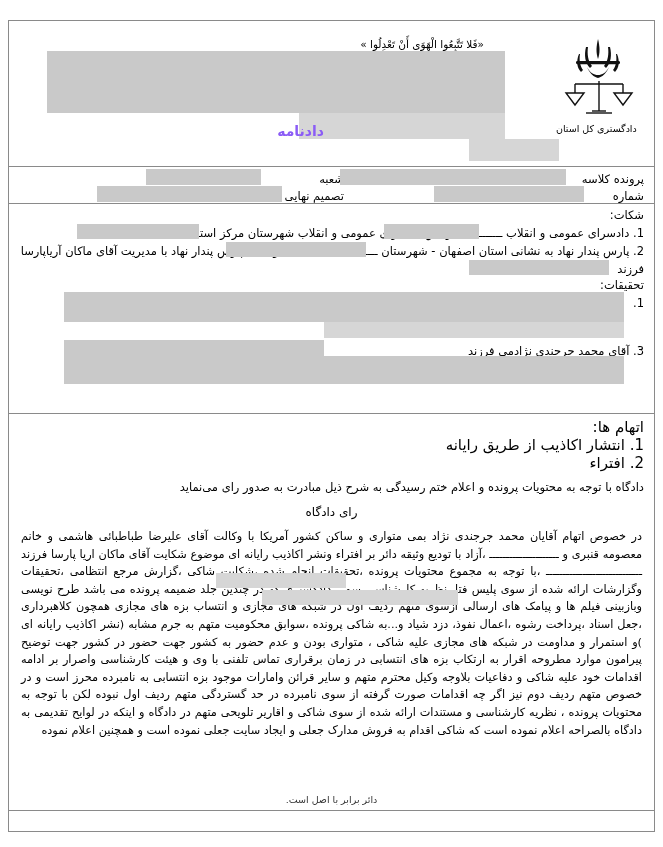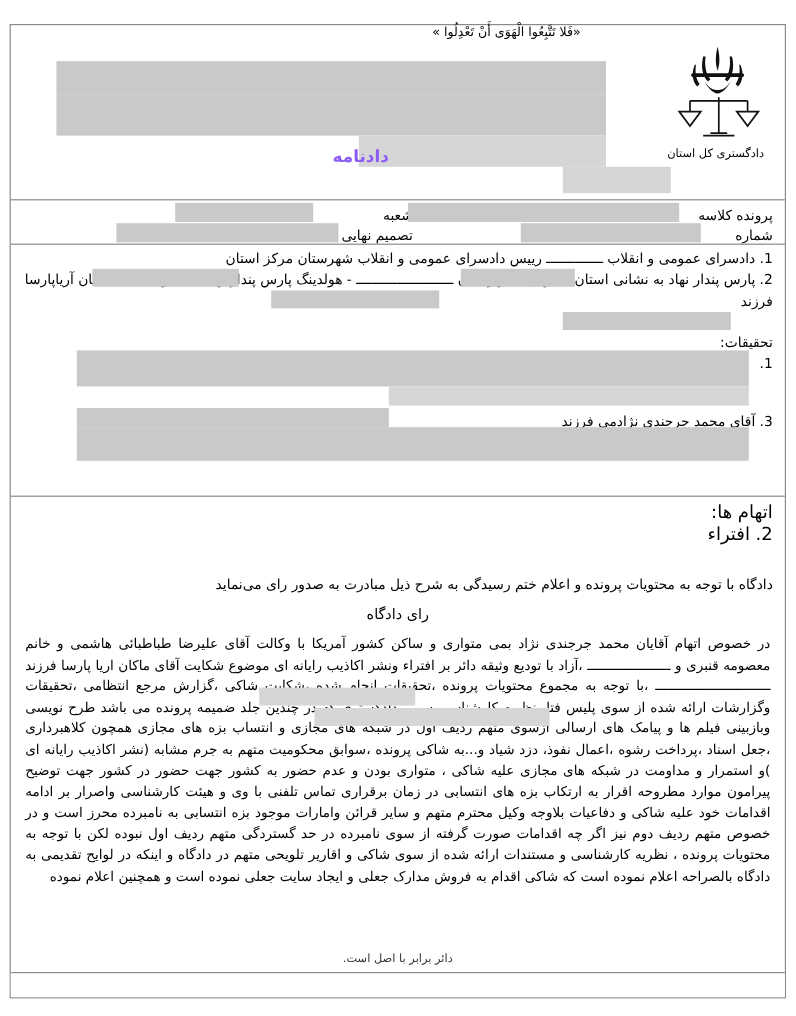--- a/index.html
+++ b/index.html
@@ -48,21 +48,21 @@
   .emblem svg { display: block; margin: 0 auto; }
   .emblem-caption {
     font-size: 9.5px;
     margin-top: 2px;
     white-space: nowrap;
     color: #000;
   }
   .bism {
     position: absolute;
     right: 170px;
-    top: 0;
+    top: 17px;
     font-size: 10.5px;
     letter-spacing: 0.2px;
     text-align: right;
   }
   .doc-title {
     position: absolute;
     right: 330px;
     top: 102px;
     font-size: 14px;
     font-weight: bold;
@@ -196,20 +196,21 @@
 
       <div class="redact" style="position:absolute; right:88px; top:2px; width:226px; height:16px;"></div>
       <div class="redact" style="position:absolute; right:393px; top:2px; width:115px; height:16px;"></div>
       <div class="redact" style="position:absolute; right:70px; top:19px; width:150px; height:16px;"></div>
       <div class="redact" style="position:absolute; right:372px; top:19px; width:185px; height:16px;"></div>
     </div>
 
     <div class="hline" style="top:182px;"></div>
 
     <div class="section" style="position:absolute; top:183px; right:0; left:0;">
+      <div class="line">شکات:</div>
       <div class="line">1. دادسرای عمومی و انقلاب ــــــــــــــ رییس دادسرای عمومی و انقلاب شهرستان مرکز استان</div>
       <div class="line">2. پارس پندار نهاد به نشانی استان اصفهان - شهرستان ــــــــــــــــــــــــ - هولدینگ پارس پندار نهاد با مدیریت آقای ماکان آریاپارسا فرزند</div>
 
       <div class="redact" style="position:absolute; right:175px; top:20px; width:95px; height:15px;"></div>
       <div class="redact" style="position:absolute; right:455px; top:20px; width:122px; height:15px;"></div>
       <div class="redact" style="position:absolute; right:288px; top:38px; width:140px; height:15px;"></div>
       <div class="redact" style="position:absolute; right:45px; top:56px; width:140px; height:15px;"></div>
     </div>
 
     <div class="section" style="position:absolute; top:253px; right:0; left:0;">
@@ -221,20 +222,21 @@
       <div class="redact" style="position:absolute; right:30px; top:18px; width:560px; height:30px;"></div>
       <div class="redact light" style="position:absolute; right:30px; top:48px; width:300px; height:16px;"></div>
       <div class="redact" style="position:absolute; right:330px; top:66px; width:260px; height:16px;"></div>
       <div class="redact" style="position:absolute; right:30px; top:82px; width:560px; height:28px;"></div>
     </div>
 
     <div class="hline" style="top:392px;"></div>
 
     <div class="charges" style="position:absolute; top:395px; right:0; left:0;">
       <div>اتهام ها:</div>
+      <div>1. انتشار اکاذیب از طریق رایانه</div>
       <div>2. افتراء</div>
     </div>
 
     <div class="section" style="position:absolute; top:455px; right:0; left:0;">
       <div class="line">دادگاه با توجه به محتویات پرونده و اعلام ختم رسیدگی به شرح ذیل مبادرت به صدور رای می‌نماید</div>
     </div>
 
     <div class="center-title" style="position:absolute; top:480px; right:0; left:0;">رای دادگاه</div>
 
     <div class="just rtl" style="position:absolute; top:505px; right:0; left:0;">

